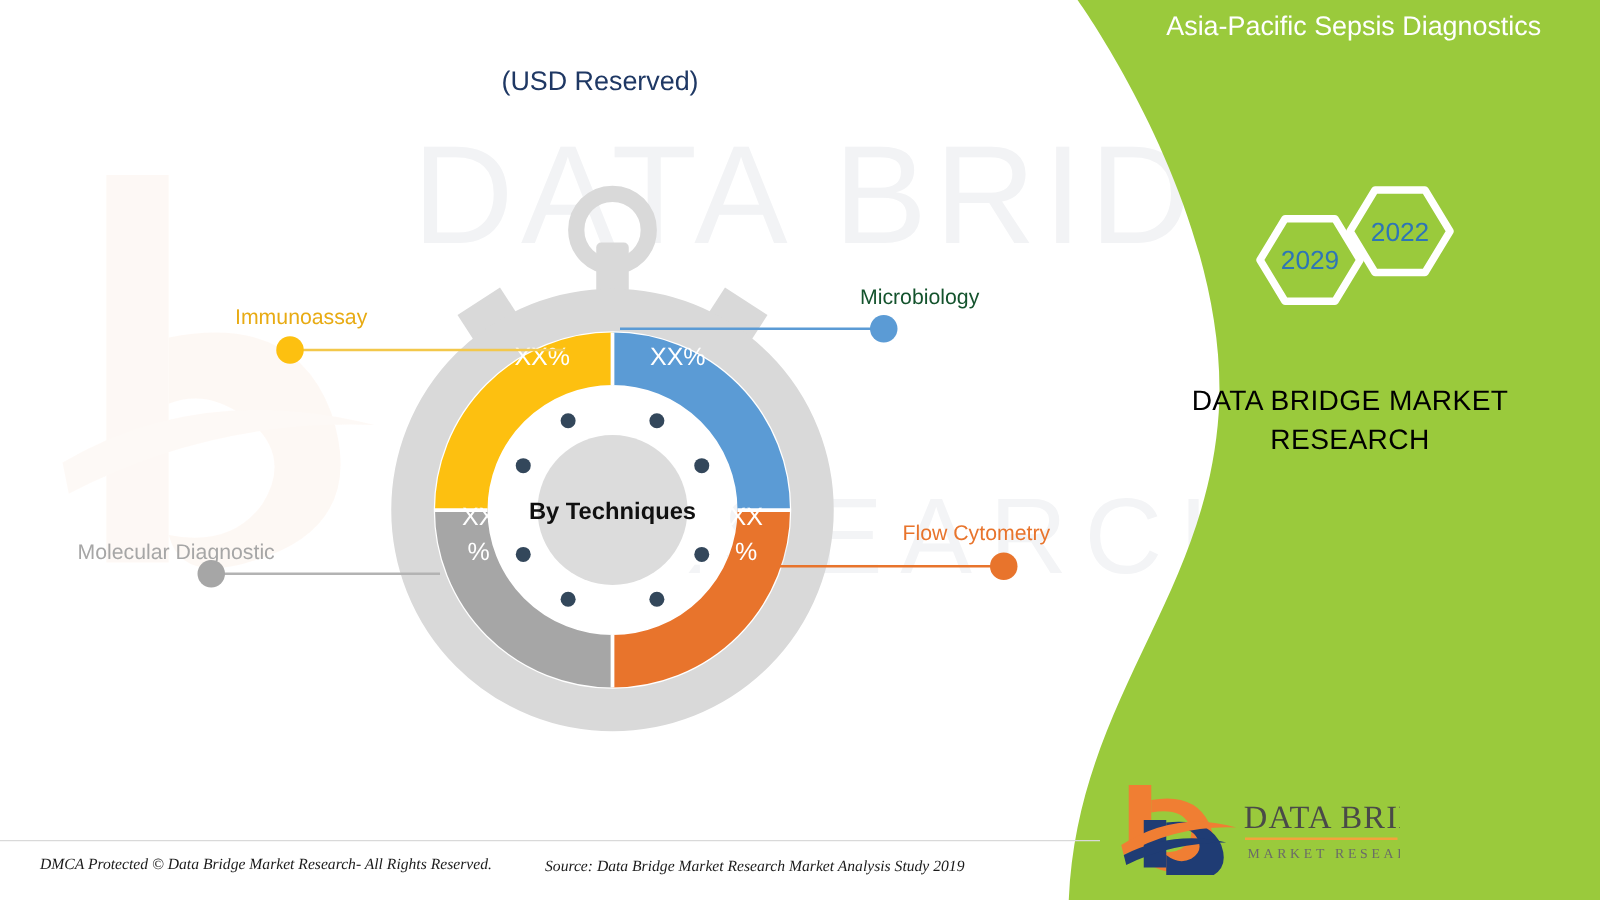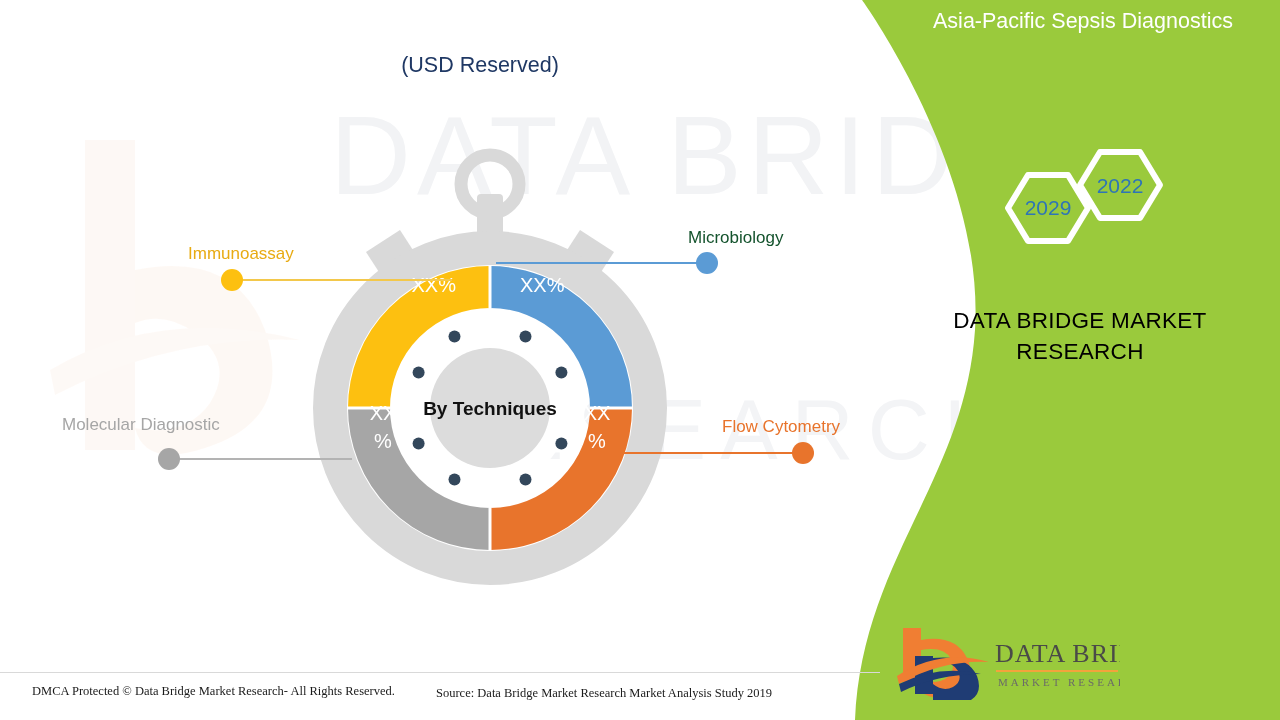--- a/index.html
+++ b/index.html
@@ -102,37 +102,38 @@
   
   .chart{
     position:absolute;
     left:270px; top:140px;
     width:440px; height:450px;
   }
 
   
   .callout{position:absolute;font-size:17px;white-space:nowrap;}
   .co-immuno{left:168px; top:244px; color:#e8ab13;margin-left:20px;}
-  .co-molec {left:62px;  top:415px; color:#a6a6a6;}
+  .co-molec {left:62px;  top:432px; color:#a6a6a6;}
   .co-micro {left:688px; top:228px; color:#14532d;}
   .co-flow  {left:722px; top:417px; color:#e8742c;}
 
   .leader{position:absolute;pointer-events:none;}
 
   
   .footer-rule{
     position:absolute; left:0; top:672px;
     width:880px; height:1px; background:#d9d9d9;
   }
   .foot{
     position:absolute;
     font-family:"Liberation Serif", serif;
     font-size:12.5px;
     color:#1a1a1a;
     white-space:nowrap;
+    font-style:italic;
   }
   .foot-dmca{left:32px; top:684px;}
   .foot-src {left:436px; top:686px;}
 </style>
 </head>
 <body>
 
 <div id="stage">
 
   <div class="wm-layer">

